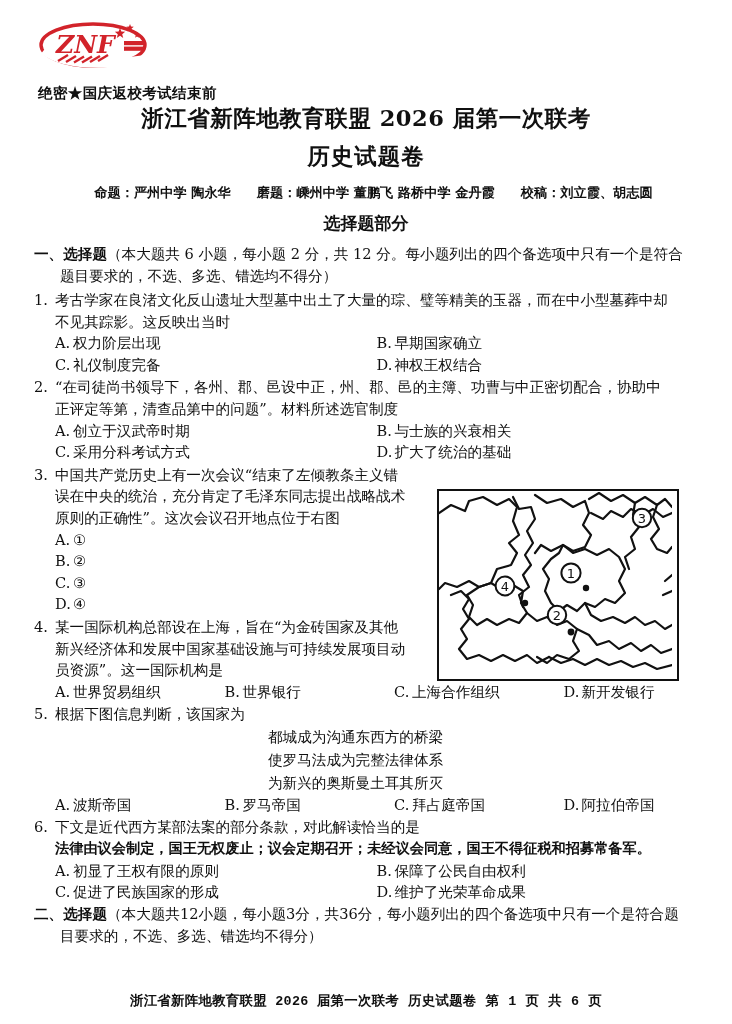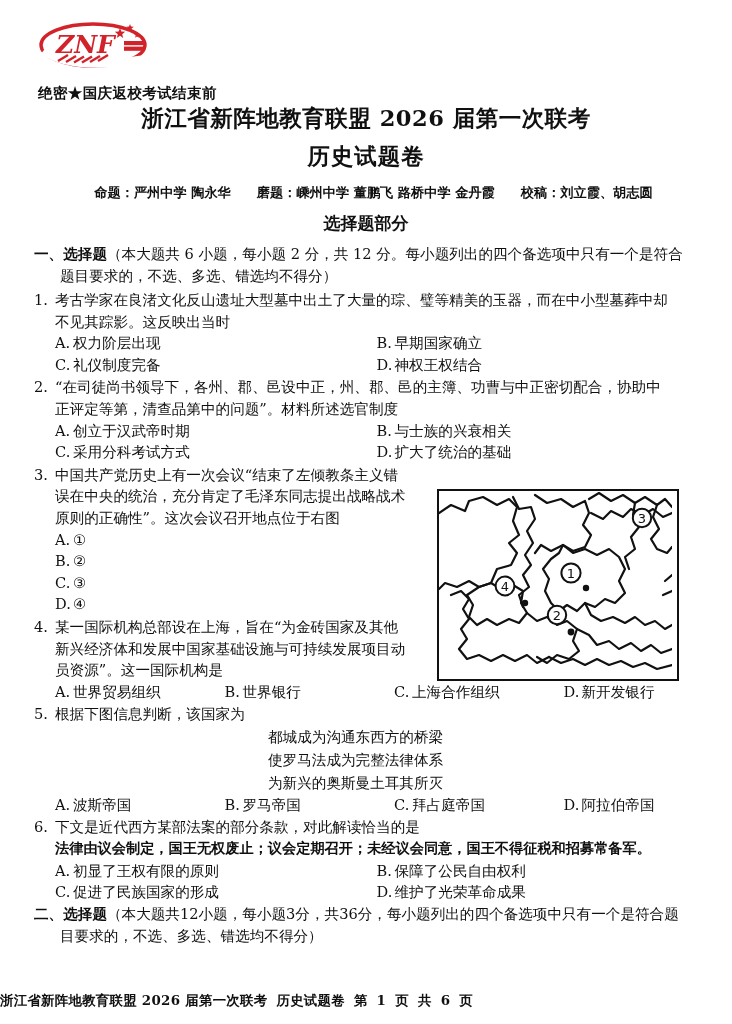--- a/index.html
+++ b/index.html
@@ -171,23 +171,25 @@
     padding-left: 21px;
     font-weight: bold;
     font-size: 14.2px;
   }
 
   
   .footer {
     position: absolute;
     left: 0; right: 0;
     bottom: 14px;
+    text-align: center;
     font-size: 13.4px;
     font-weight: bold;
     letter-spacing: 0.3px;
+    font-family: Liberation Mono, monospace;
   }
   .footer .sp { display: inline-block; width: 9px; }
 </style>
 </head>
 <body>
 
 <div class="page">
 
   <div class="logo-block">
     <div class="logo-mark">

